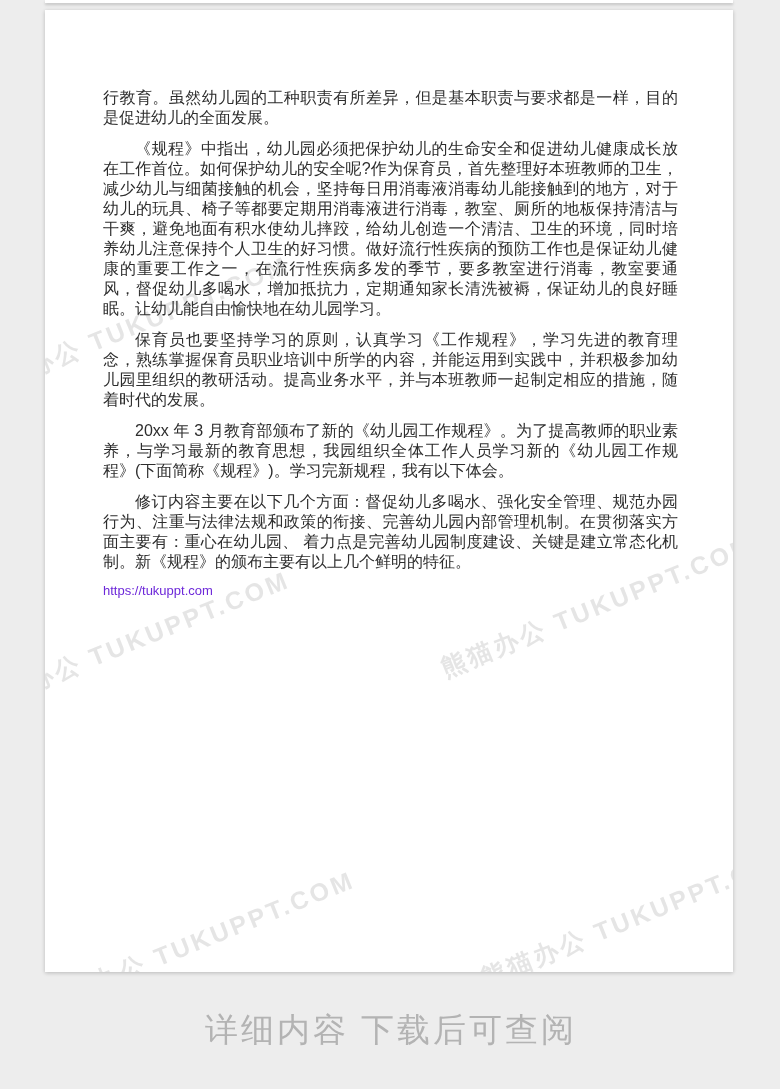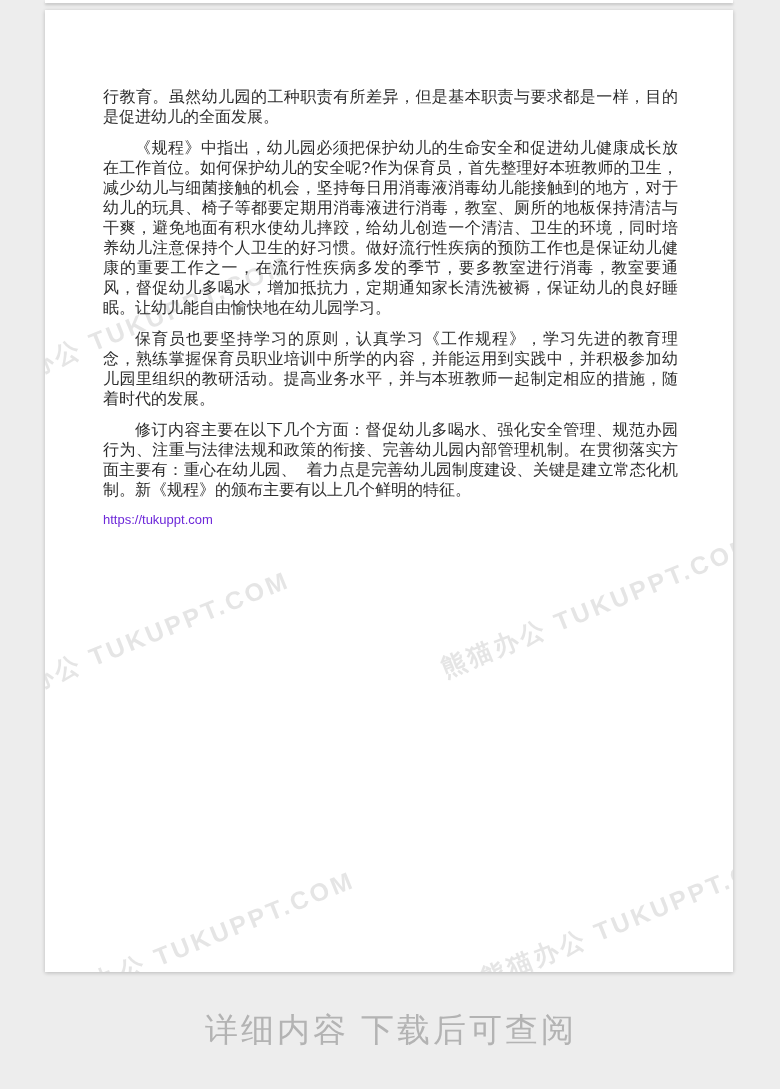--- a/index.html
+++ b/index.html
@@ -32,21 +32,21 @@
     top: 10px;
     width: 688px;
     height: 962px;
     background: #ffffff;
     box-shadow: 0 1px 4px rgba(0,0,0,0.22);
     box-sizing: border-box;
     padding: 78px 55px 0 58px;
     overflow: hidden;
   }
   .para {
-    font-family: Liberation Mono, monospace;
+    font-family: Liberation Sans, sans-serif;
     font-size: 16px;
     line-height: 20px;
     color: #2d2d2d;
     text-align: justify;
     margin: 0 0 11px 0;
     text-indent: 2em;
     position: relative;
     z-index: 2;
   }
   .para.no-indent { text-indent: 0; }
@@ -99,20 +99,21 @@
 
     <span class="watermark" style="left:-80px; top:300px;">熊猫办公 TUKUPPT.COM</span>
     <span class="watermark" style="left:-80px; top:615px;">熊猫办公 TUKUPPT.COM</span>
     <span class="watermark" style="left:-15px; top:915px;">熊猫办公 TUKUPPT.COM</span>
     <span class="watermark" style="left:385px; top:580px;">熊猫办公 TUKUPPT.COM</span>
     <span class="watermark" style="left:425px; top:890px;">熊猫办公 TUKUPPT.COM</span>
 
     <p class="para no-indent">行教育。虽然幼儿园的工种职责有所差异，但是基本职责与要求都是一样，目的是促进幼儿的全面发展。</p>
     <p class="para">《规程》中指出，幼儿园必须把保护幼儿的生命安全和促进幼儿健康成长放在工作首位。如何保护幼儿的安全呢?作为保育员，首先整理好本班教师的卫生，减少幼儿与细菌接触的机会，坚持每日用消毒液消毒幼儿能接触到的地方，对于幼儿的玩具、椅子等都要定期用消毒液进行消毒，教室、厕所的地板保持清洁与干爽，避免地面有积水使幼儿摔跤，给幼儿创造一个清洁、卫生的环境，同时培养幼儿注意保持个人卫生的好习惯。做好流行性疾病的预防工作也是保证幼儿健康的重要工作之一，在流行性疾病多发的季节，要多教室进行消毒，教室要通风，督促幼儿多喝水，增加抵抗力，定期通知家长清洗被褥，保证幼儿的良好睡眠。让幼儿能自由愉快地在幼儿园学习。</p>
     <p class="para">保育员也要坚持学习的原则，认真学习《工作规程》，学习先进的教育理念，熟练掌握保育员职业培训中所学的内容，并能运用到实践中，并积极参加幼儿园里组织的教研活动。提高业务水平，并与本班教师一起制定相应的措施，随着时代的发展。</p>
+    <p class="para">20xx 年 3 月教育部颁布了新的《幼儿园工作规程》。为了提高教师的职业素养，与学习最新的教育思想，我园组织全体工作人员学习新的《幼儿园工作规程》(下面简称《规程》)。学习完新规程，我有以下体会。</p>
     <p class="para">修订内容主要在以下几个方面：督促幼儿多喝水、强化安全管理、规范办园行为、注重与法律法规和政策的衔接、完善幼儿园内部管理机制。在贯彻落实方面主要有：重心在幼儿园、 着力点是完善幼儿园制度建设、关键是建立常态化机制。新《规程》的颁布主要有以上几个鲜明的特征。</p>
 
     <div class="doc-url">https://tukuppt.com</div>
   </div>
 
   <div class="bottom-bar">
     <span class="bottom-notice">详细内容 下载后可查阅</span>
   </div>
 
 </div>

